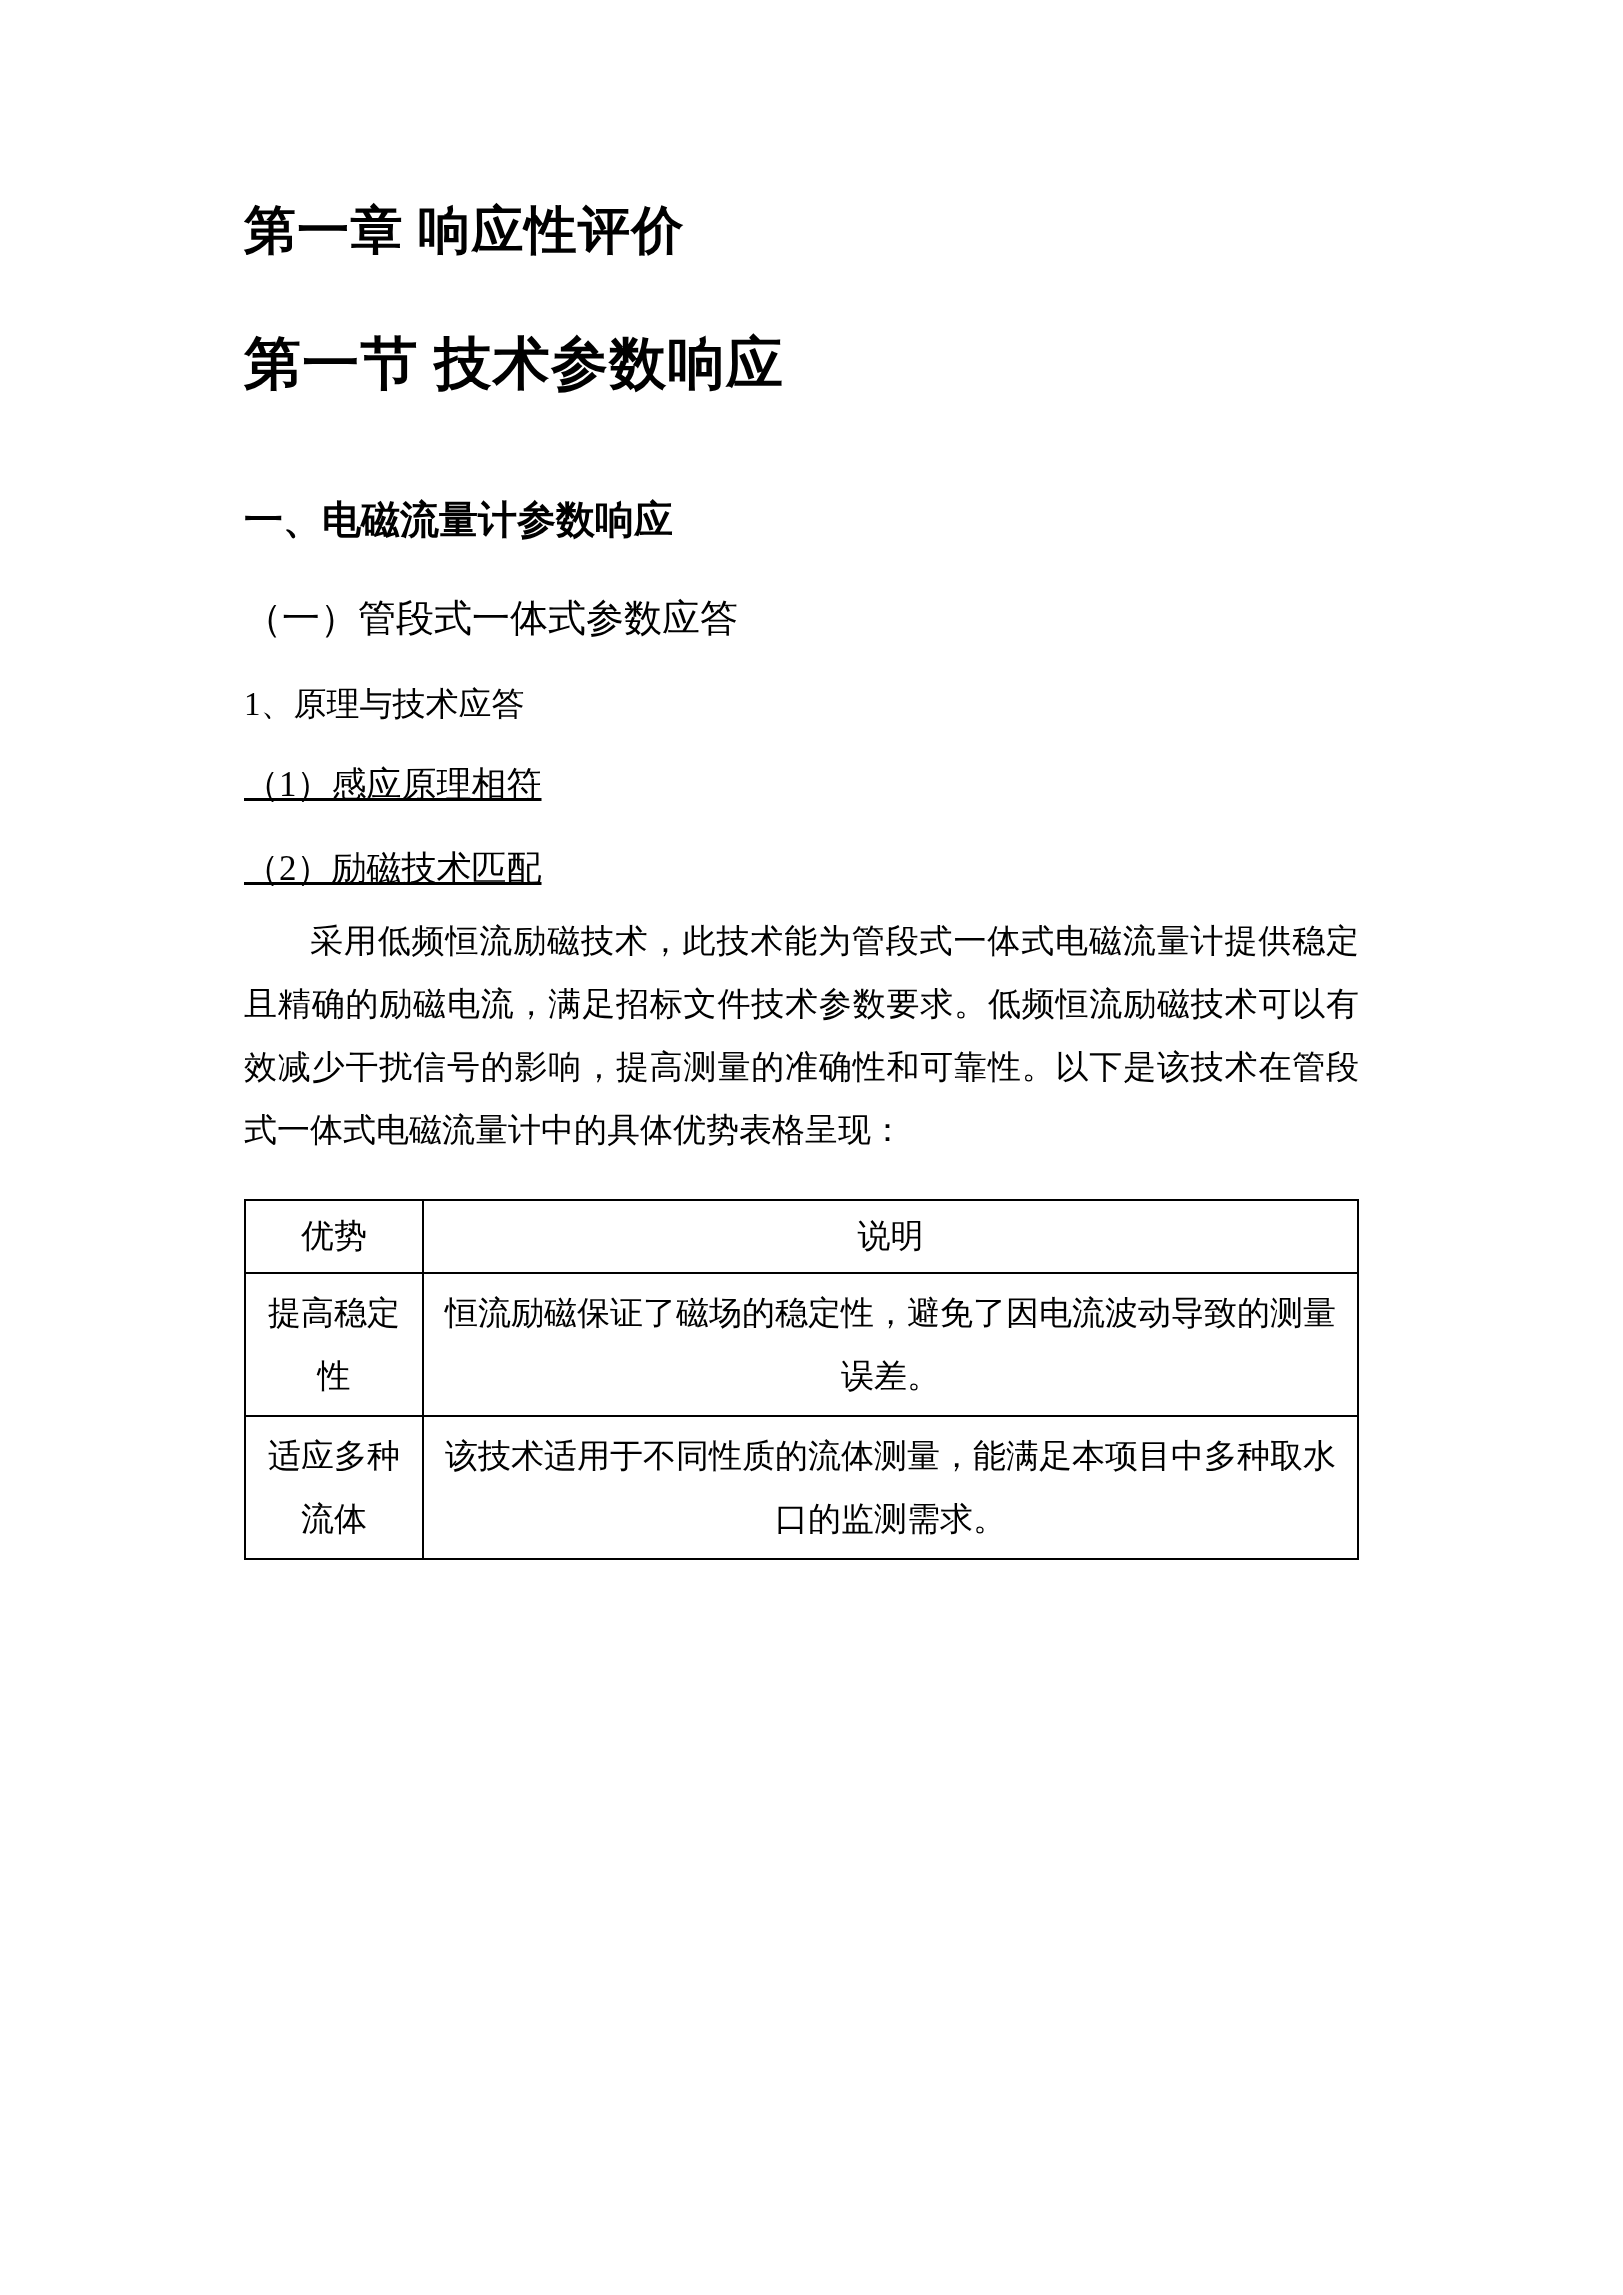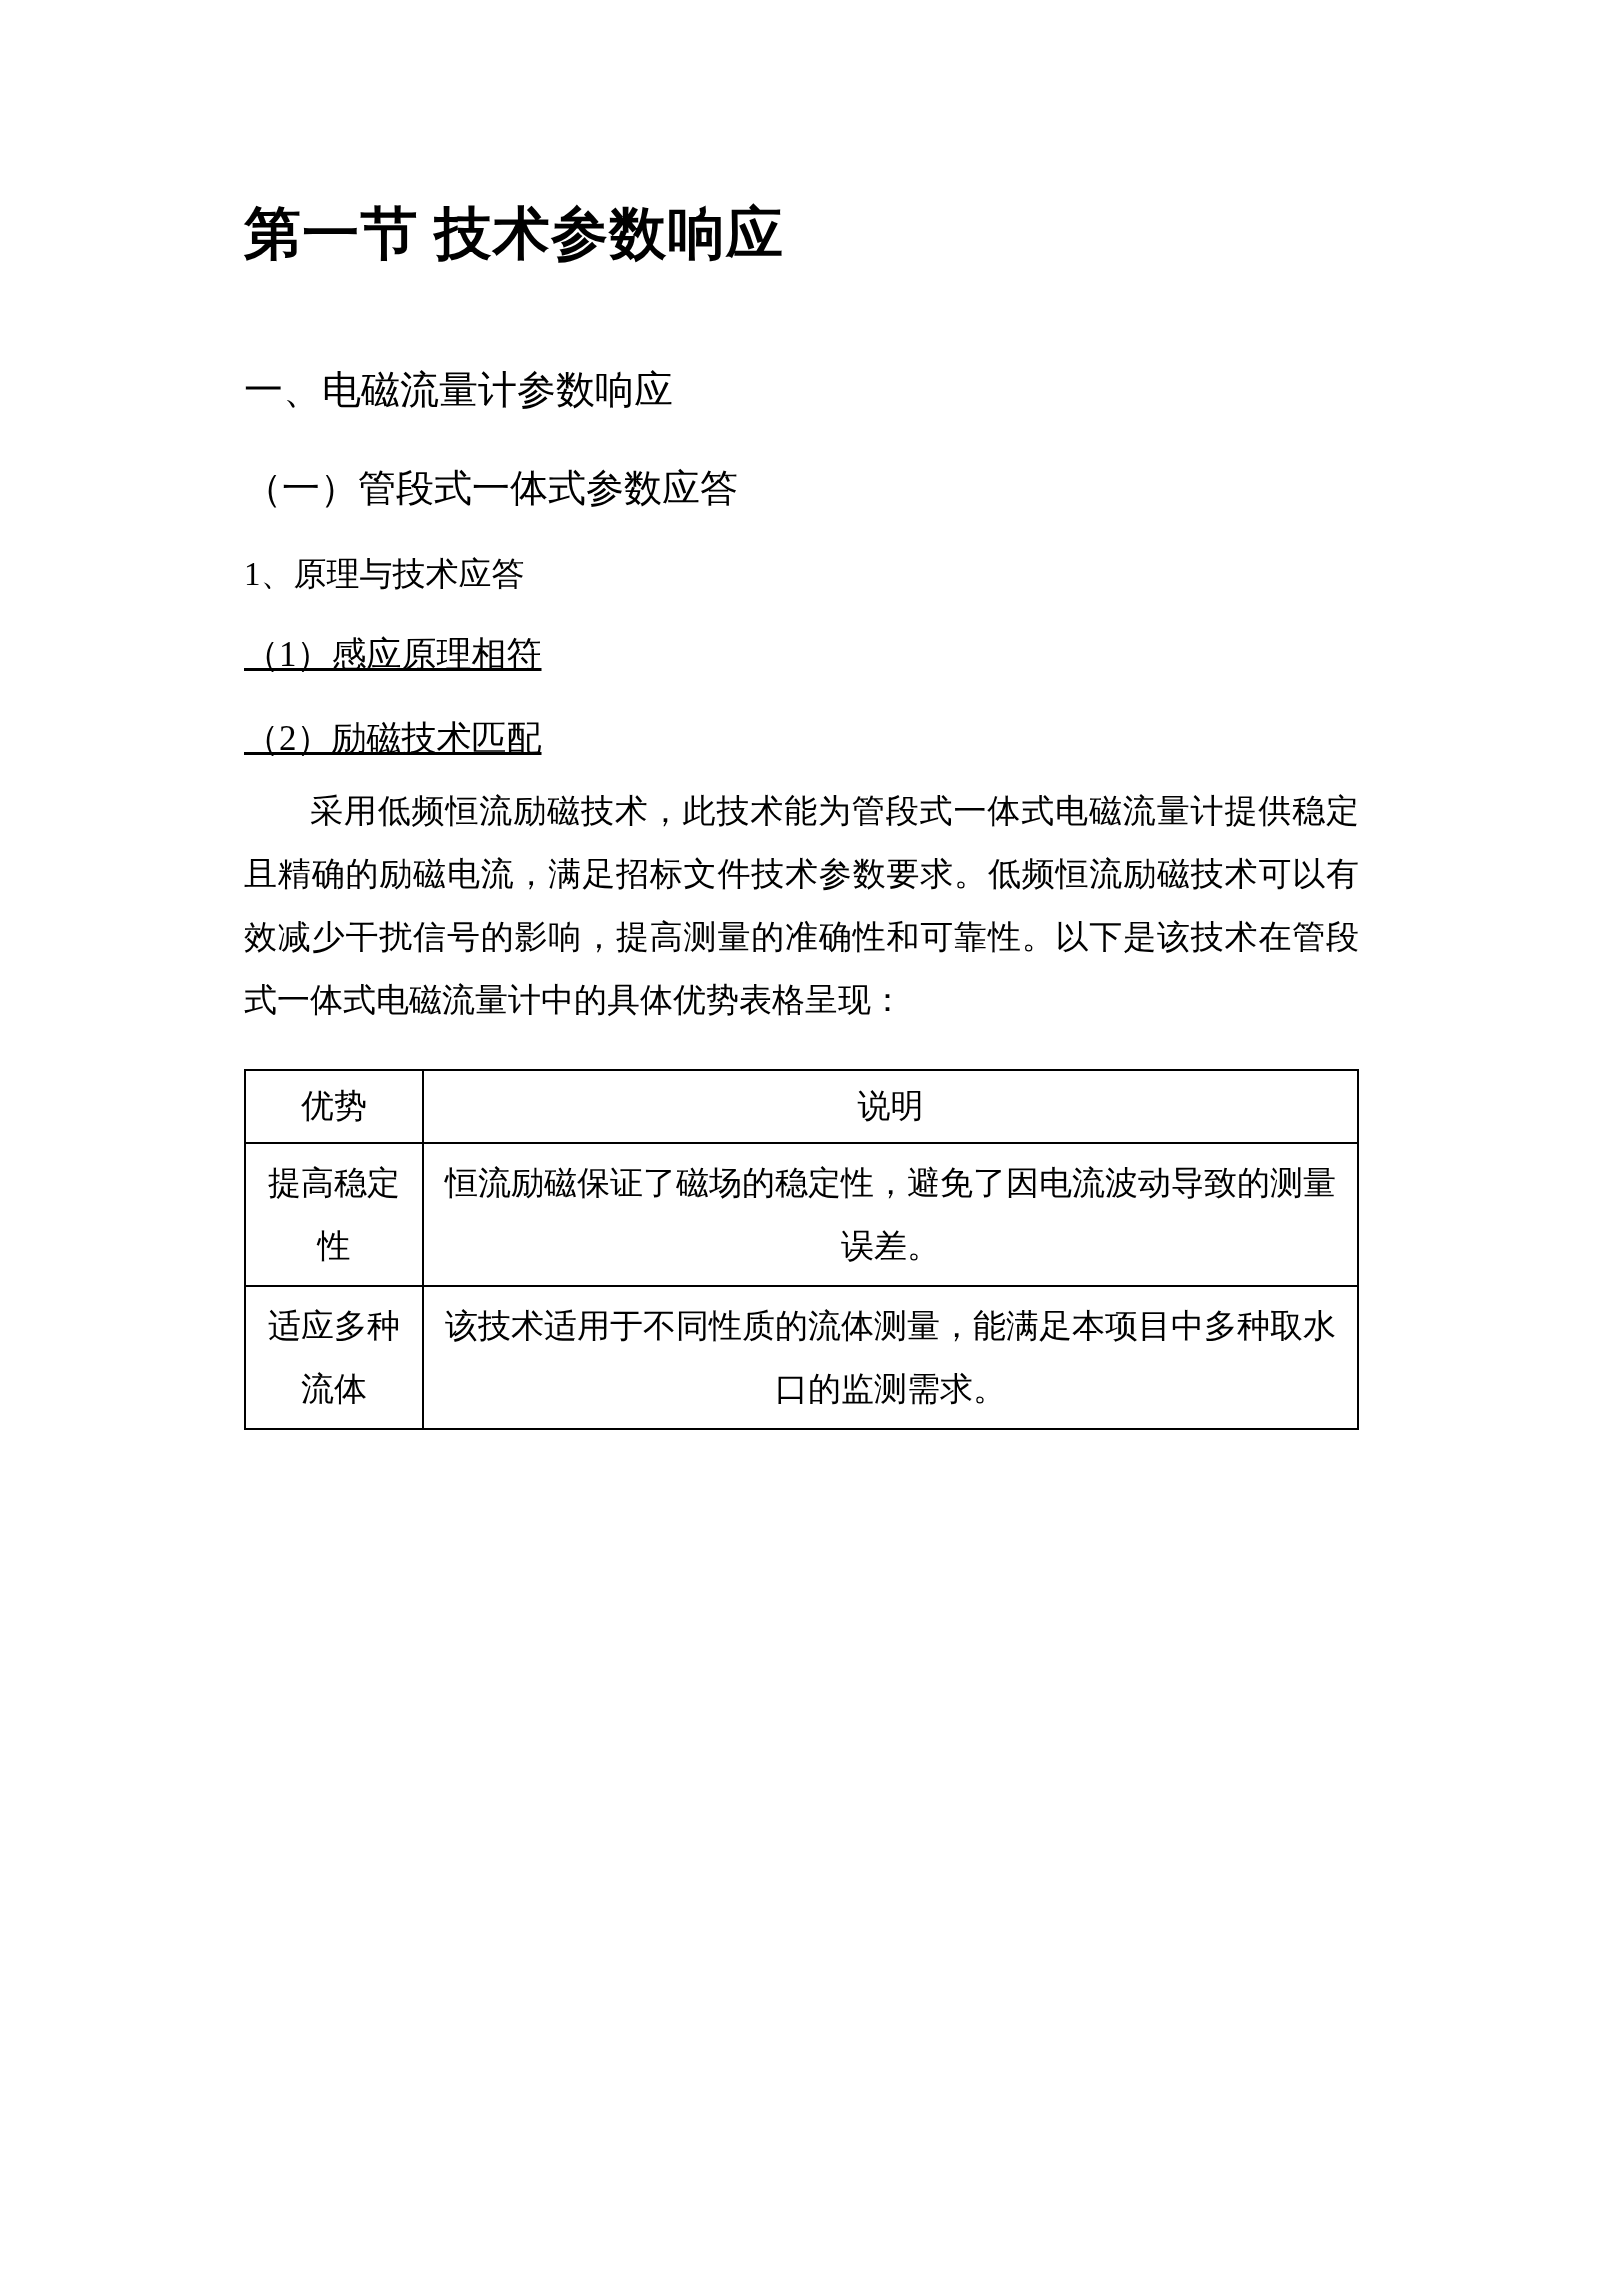--- a/index.html
+++ b/index.html
@@ -23,21 +23,21 @@
     margin-bottom: 60px;
   }
   .section-title {
     font-size: 57px;
     font-weight: bold;
     letter-spacing: 1.3px;
     margin-bottom: 90px;
   }
   .heading-level1 {
     font-size: 39px;
-    font-weight: normal;
+    font-weight: bold;
     margin-bottom: 46px;
   }
   .heading-level2 {
     font-size: 38px;
     font-weight: normal;
     margin-bottom: 38px;
   }
   .heading-level3 {
     font-size: 33px;
     font-weight: normal;
@@ -87,20 +87,21 @@
   }
   .advantage-table tbody td.cell-description {
     padding: 5.2px 7.9px;
   }
 </style>
 </head>
 <body>
 
 <div class="page">
 
+  <h1 class="chapter-title">第一章 响应性评价</h1>
 
   <h2 class="section-title">第一节 技术参数响应</h2>
 
   <h3 class="heading-level1">一、电磁流量计参数响应</h3>
 
   <div class="heading-level2">（一）管段式一体式参数应答</div>
 
   <div class="heading-level3">1、原理与技术应答</div>
 
   <div class="sub-heading">（1）感应原理相符</div>

